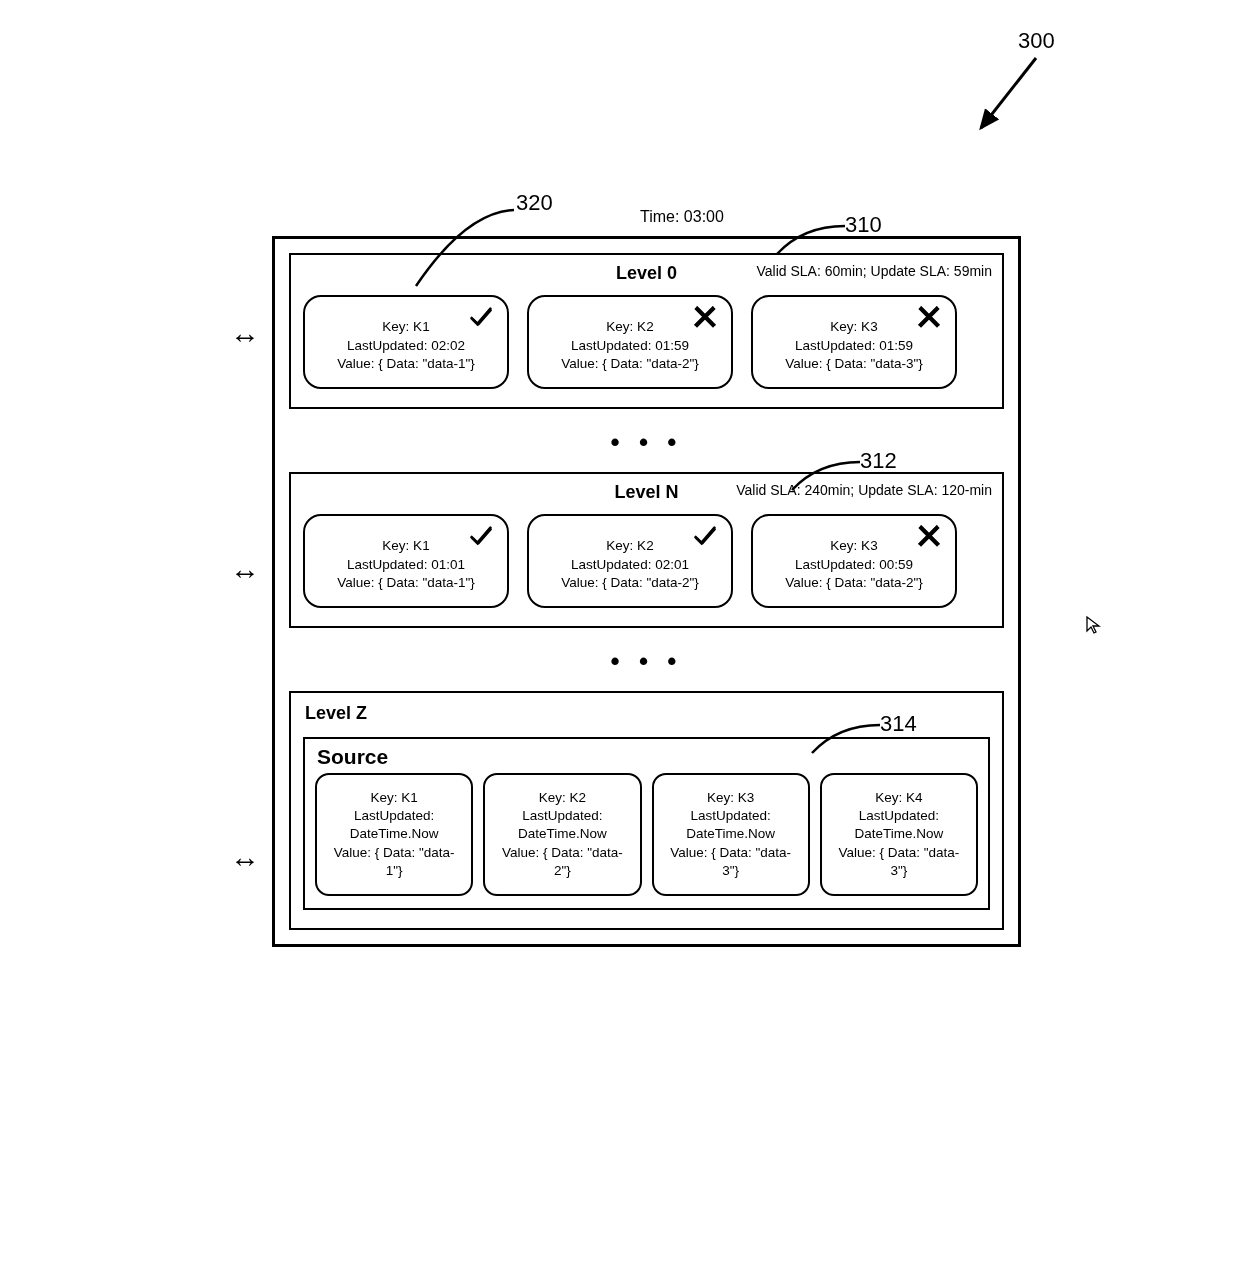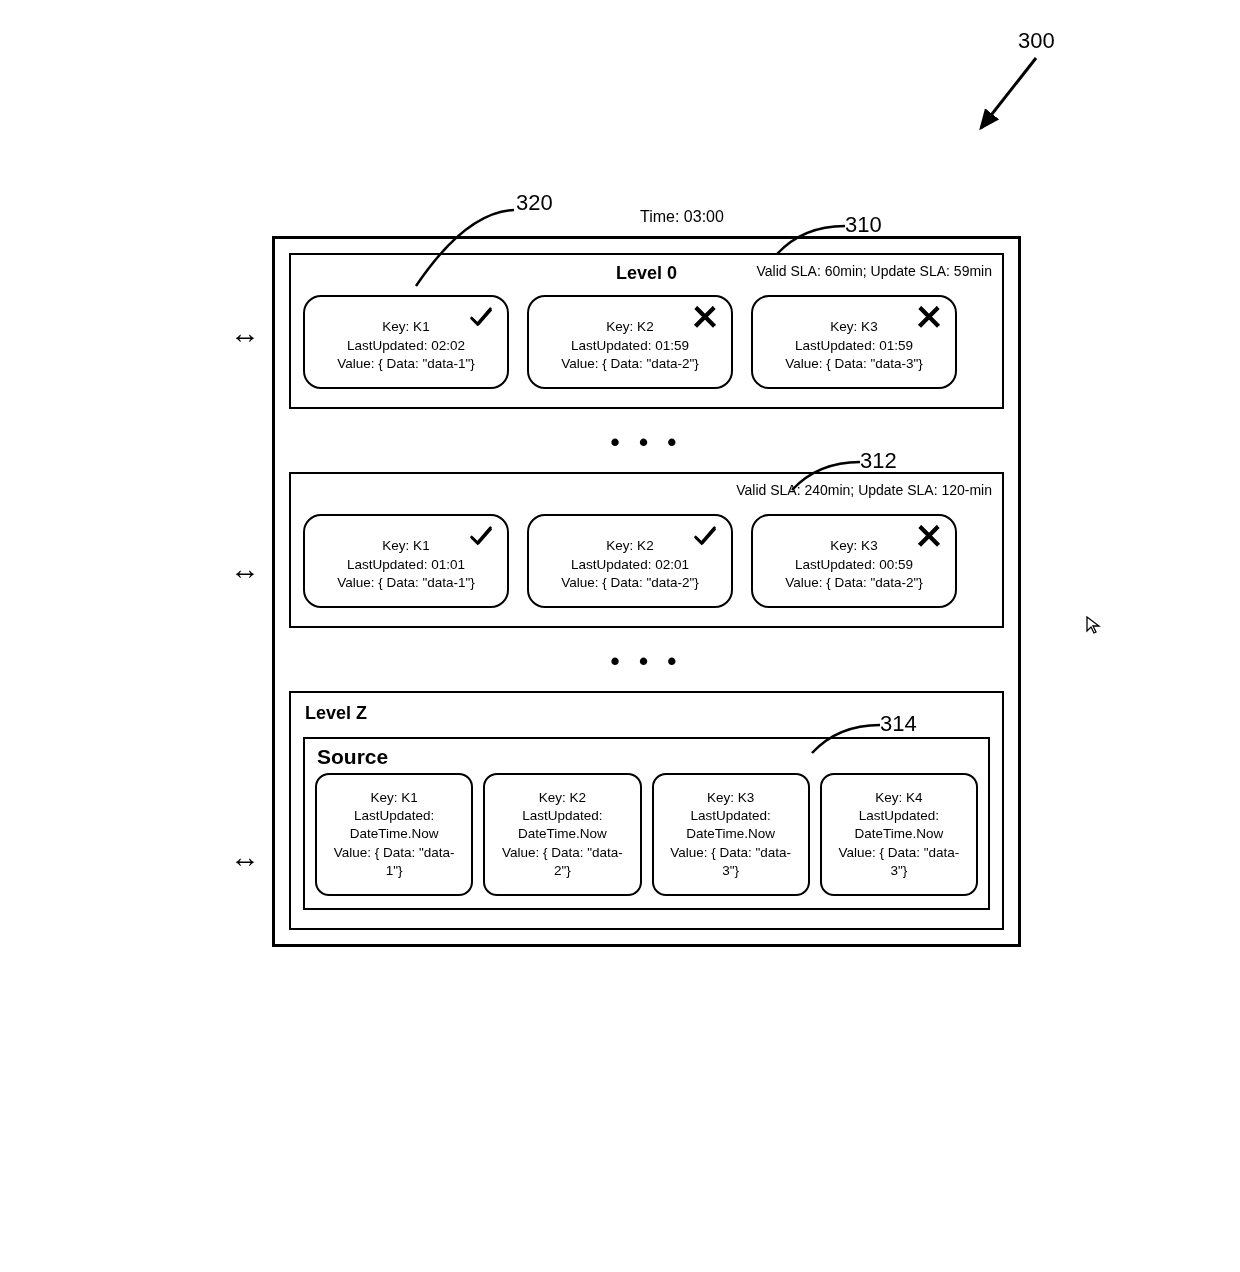--- a/index.html
+++ b/index.html
@@ -95,20 +95,21 @@
         <div>Key: K3</div>
         <div>LastUpdated: 01:59</div>
         <div>Value: { Data: "data-3"}</div>
       </div>
     </div>
   </div>
 
   <div class="dots">•  •  •</div>
 
   <div class="level-panel">
+    <div class="level-title">Level N</div>
     <div class="level-sla">Valid SLA: 240min; Update SLA: 120-min</div>
     <div class="card-row">
       <div class="card">
         <span class="status-ic"><svg viewBox="0 0 24 24">
                 <path d="M4 13 L9 18 L20 5" stroke="#000" stroke-width="2.5" fill="none" stroke-linecap="round"></path>
                 <path d="M5.5 14 L10 18.5 L21 6" stroke="#000" stroke-width="1.3" fill="none"></path>
               </svg></span>
         <div>Key: K1</div>
         <div>LastUpdated: 01:01</div>
         <div>Value: { Data: "data-1"}</div>

